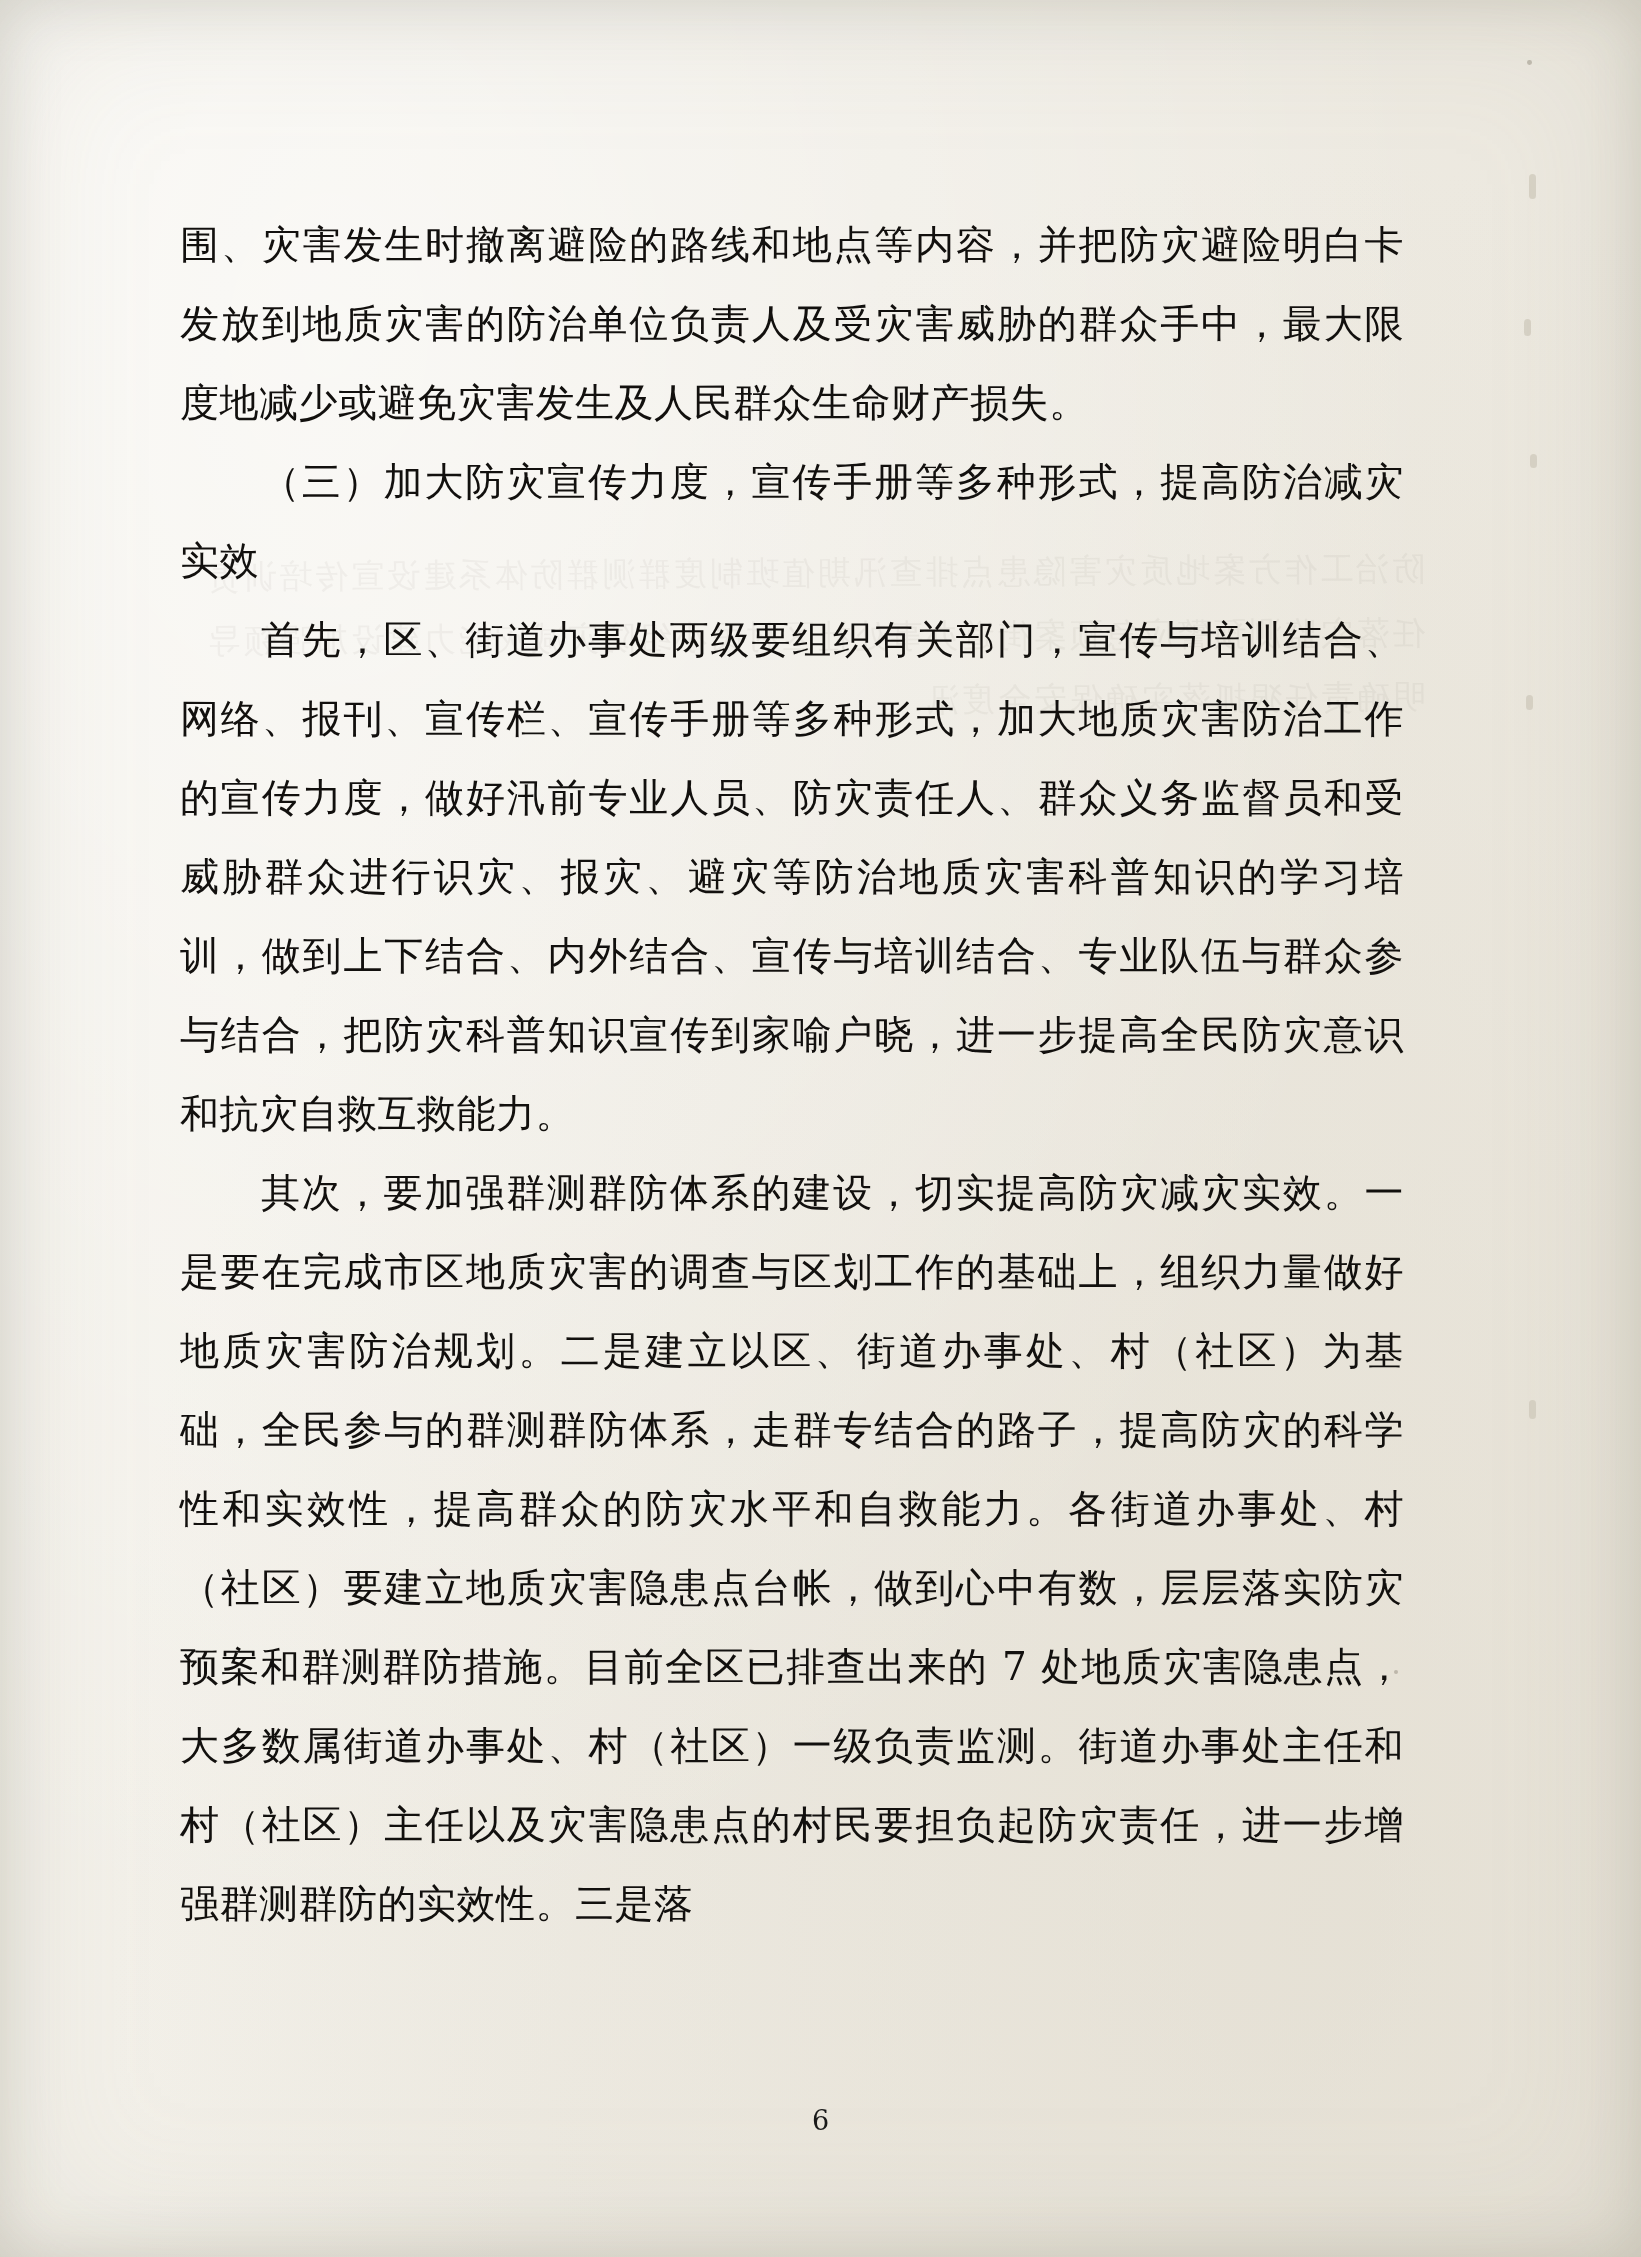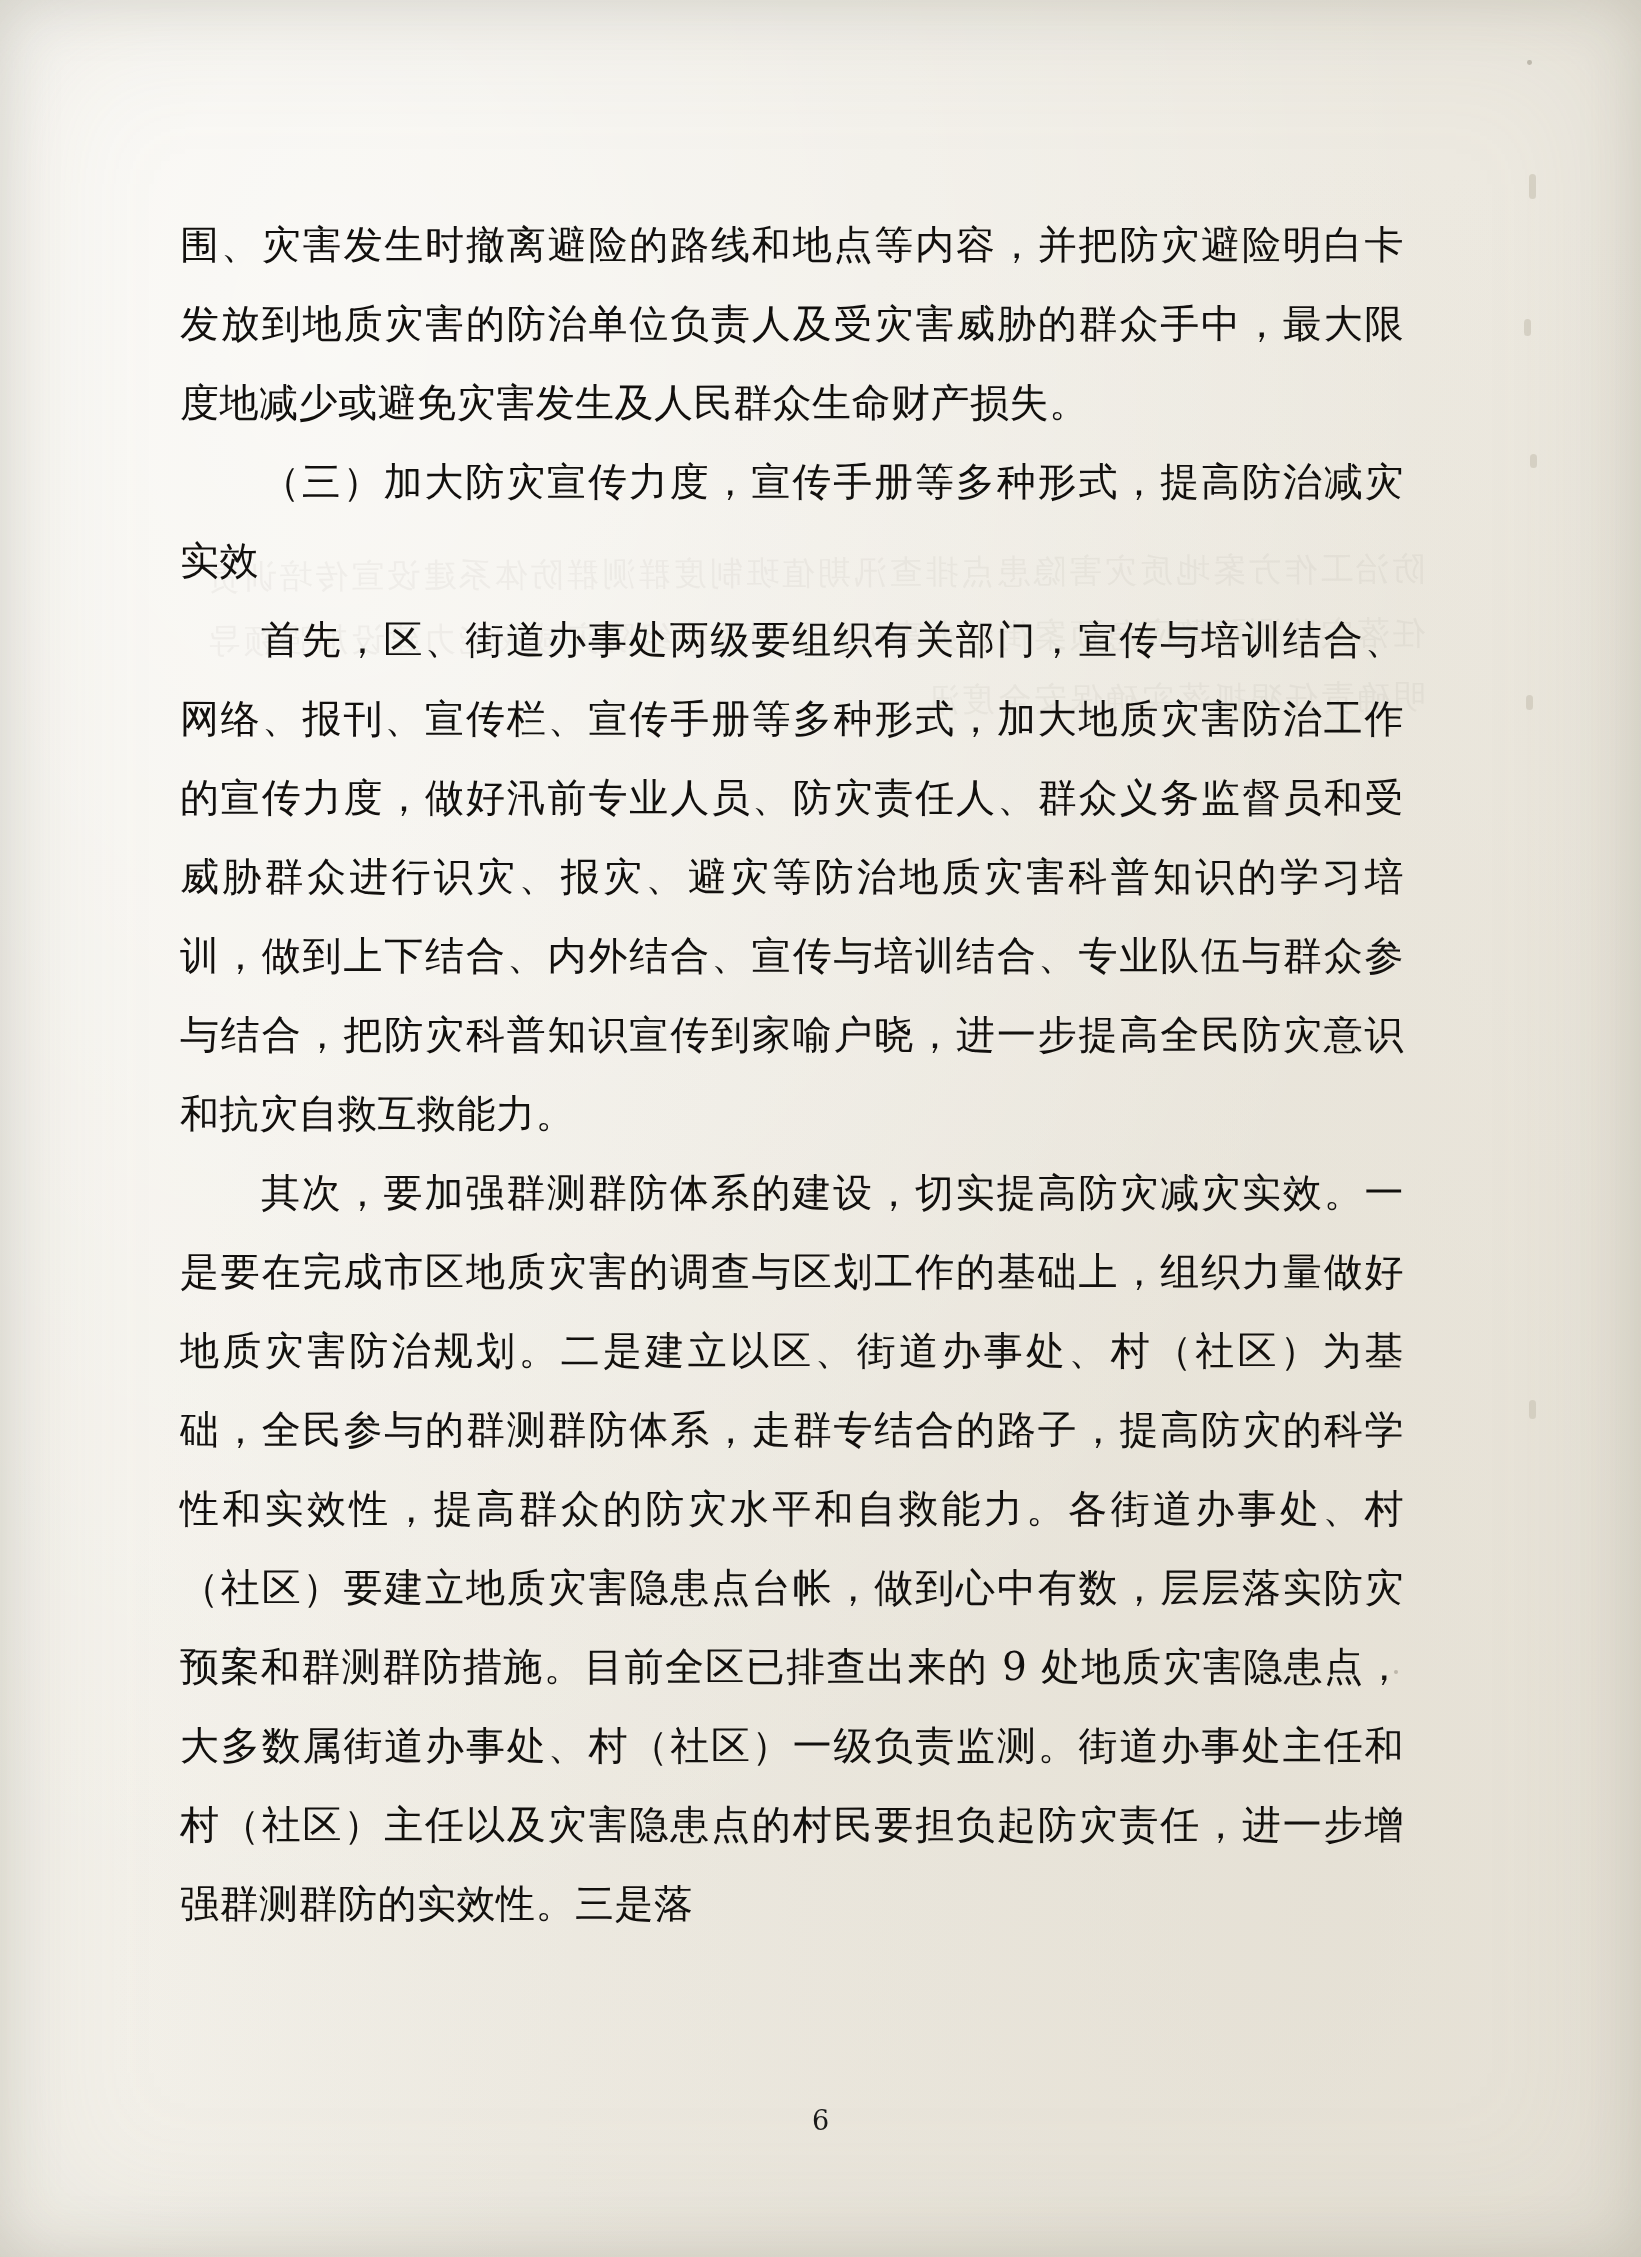--- a/index.html
+++ b/index.html
@@ -111,21 +111,21 @@
 <div class="page">
   <div class="paper-tint"></div>
 
   <div class="bleed">防治工作方案地质灾害隐患点排查汛期值班制度群测群防体系建设宣传培训责任落实监测预警应急预案街道办事处社区村民小组防灾减灾能力建设加强领导明确责任狠抓落实确保安全度汛</div>
 
   <div class="content">
     <div class="body-text">
       <p class="para">围、灾害发生时撤离避险的路线和地点等内容，并把防灾避险明白卡发放到地质灾害的防治单位负责人及受灾害威胁的群众手中，最大限度地减少或避免灾害发生及人民群众生命财产损失。</p>
       <p class="para indent">（三）加大防灾宣传力度，宣传手册等多种形式，提高防治减灾实效</p>
       <p class="para indent">首先，区、街道办事处两级要组织有关部门，宣传与培训结合、网络、报刊、宣传栏、宣传手册等多种形式，加大地质灾害防治工作的宣传力度，做好汛前专业人员、防灾责任人、群众义务监督员和受威胁群众进行识灾、报灾、避灾等防治地质灾害科普知识的学习培训，做到上下结合、内外结合、宣传与培训结合、专业队伍与群众参与结合，把防灾科普知识宣传到家喻户晓，进一步提高全民防灾意识和抗灾自救互救能力。</p>
-      <p class="para indent">其次，要加强群测群防体系的建设，切实提高防灾减灾实效。一是要在完成市区地质灾害的调查与区划工作的基础上，组织力量做好地质灾害防治规划。二是建立以区、街道办事处、村（社区）为基础，全民参与的群测群防体系，走群专结合的路子，提高防灾的科学性和实效性，提高群众的防灾水平和自救能力。各街道办事处、村（社区）要建立地质灾害隐患点台帐，做到心中有数，层层落实防灾预案和群测群防措施。目前全区已排查出来的 9 处地质灾害隐患点，大多数属街道办事处、村（社区）一级负责监测。街道办事处主任和村（社区）主任以及灾害隐患点的村民要担负起防灾责任，进一步增强群测群防的实效性。三是落</p>
+      <p class="para indent">其次，要加强群测群防体系的建设，切实提高防灾减灾实效。一是要在完成市区地质灾害的调查与区划工作的基础上，组织力量做好地质灾害防治规划。二是建立以区、街道办事处、村（社区）为基础，全民参与的群测群防体系，走群专结合的路子，提高防灾的科学性和实效性，提高群众的防灾水平和自救能力。各街道办事处、村（社区）要建立地质灾害隐患点台帐，做到心中有数，层层落实防灾预案和群测群防措施。目前全区已排查出来的 7 处地质灾害隐患点，大多数属街道办事处、村（社区）一级负责监测。街道办事处主任和村（社区）主任以及灾害隐患点的村民要担负起防灾责任，进一步增强群测群防的实效性。三是落</p>
     </div>
 
     <div class="page-number">6</div>
   </div>
 
   <div class="speck" style="left:1527px; top:60px; width:4.8px; height:4.8px;"></div>
   <div class="punch" style="left:1529px; top:174px;"></div>
   <div class="punch" style="left:1524px; top:319px; height:17.4px;"></div>
   <div class="punch" style="left:1530px; top:454px; height:13.5px;"></div>
   <div class="punch" style="left:1526px; top:695px; height:15.4px;"></div>

